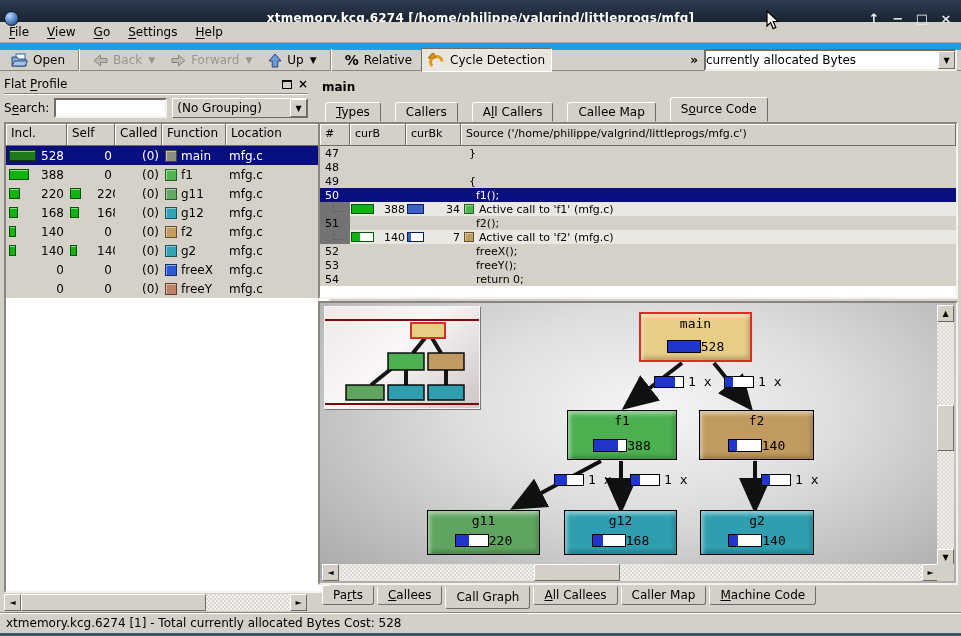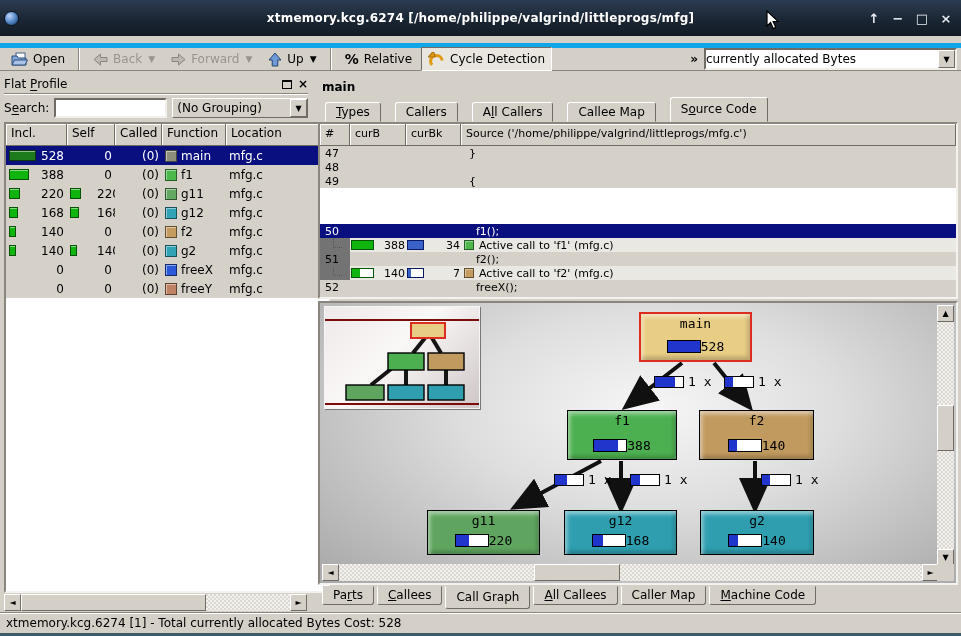--- a/index.html
+++ b/index.html
@@ -22,21 +22,21 @@
   #winbtns span { width:14px; text-align:center; font-weight:bold; font-size:13px; color:#e8ecf2; cursor:default; }
 
   
   #menubar { position:absolute; left:0; top:22px; width:961px; height:21px; display:flex; align-items:stretch;
     background:#d4d0c8; border-bottom:1px solid #aaa69e; }
   .menu-item { padding:0 9px; line-height:20px; }
   .menu-item u, .mn u { text-decoration:underline; text-underline-offset:2px; }
 
   
   #toolbar { position:absolute; left:0; top:43px; width:961px; height:28px; background:#d4d0c8;
-    border-top:5px solid #0ea5e9; border-bottom:1px solid #8a867e; display:flex; align-items:center; padding:0 4px; gap:2px; }
+    border-top:7px solid #0ea5e9; border-bottom:1px solid #8a867e; display:flex; align-items:center; padding:0 4px; gap:2px; }
   .tbtn { display:inline-flex; align-items:center; gap:5px; height:24px; padding:0 6px; border:1px solid transparent; }
   .tbtn.disabled { color:#9a958c; }
   .tbtn .dd { font-size:9px; margin-left:1px; }
   .tbtn.disabled .dd { color:#9a958c; }
   .tsep { width:2px; height:22px; margin:0 4px; border-left:1px solid #8a867e; border-right:1px solid #fff; }
   .tbtn.toggled { background:#e9e6df; border:1px solid; border-color:#706c64 #ffffff #ffffff #706c64; }
   #overflow { margin-left:auto; font-weight:bold; padding:0 4px; }
   #event-combo { width:253px; height:22px; background:#fff; border:2px solid; border-color:#706c64 #f2f0ea #f2f0ea #706c64;
     display:flex; align-items:center; }
   #event-combo .cval { flex:1; padding:0 0; white-space:nowrap; overflow:hidden; }
@@ -90,21 +90,21 @@
 
   
   #source-panel { position:absolute; left:318px; top:122px; width:640px; height:177px; background:#fff;
     border:2px solid; border-color:#8a867e #f4f2ee #f4f2ee #8a867e; overflow:hidden; font-size:11px; }
   .shead { display:grid; grid-template-columns:30px 56px 55px 1fr; height:22px; }
   .shead .hcell { background:#d4d0c8; border-right:1px solid #706c64; border-bottom:1px solid #706c64;
     box-shadow:inset 1px 1px 0 #fff; padding:3px 5px; white-space:nowrap; overflow:hidden; }
   .srow { display:grid; grid-template-columns:30px 56px 55px 1fr; height:14px; background:#d5d1c9; align-items:center; }
   .srow .c { height:100%; display:flex; align-items:center; padding:0 1px; overflow:hidden; }
   .srow .lnum { justify-content:flex-start; padding-left:5px; }
-  .srow.sel { background:#0a0f80; color:#fff;margin-top:36px; }
+  .srow.sel { background:#0a0f80; color:#fff; }
   .srow.call { background:#eae8e2; }
   .srow.call .lnum, .srow .lnum.white { background:#737373;text-align:right; }
   .treeglyph { width:9px; height:9px; border-left:1px dotted #555; border-bottom:1px dotted #555; margin-left:8px; margin-top:-3px; }
   .cbar { height:10px; flex:none; display:inline-flex; border:1px solid rgba(0,0,0,.5); background:#fff; }
   .cbar i { display:block; height:100%; }
   .srow .cval { margin-left:auto; }
   .callicon { width:10px; height:10px; flex:none; border:1px solid rgba(0,0,0,.5); margin:0 5px 0 2px;
     box-shadow:inset 1px 1px 0 rgba(255,255,255,.4); }
   .codetext { white-space:pre; }
 
@@ -146,20 +146,27 @@
     <div id="app-icon"></div>
     <div class="title">xtmemory.kcg.6274 [/home/philippe/valgrind/littleprogs/mfg]</div>
     <div id="winbtns">
       <span>↑</span>
       <span>−</span>
       <span>□</span>
       <span>×</span>
     </div>
   </div>
 
+  <div id="menubar">
+      <div class="menu-item"><u>F</u>ile</div>
+      <div class="menu-item"><u>V</u>iew</div>
+      <div class="menu-item"><u>G</u>o</div>
+      <div class="menu-item"><u>S</u>ettings</div>
+      <div class="menu-item"><u>H</u>elp</div>
+    </div>
 
   <div id="toolbar">
     <div class="tbtn">
       <svg width="17" height="15" viewBox="0 0 17 15">
         <rect x="5" y="1" width="9" height="9" fill="#fff" stroke="#44618c"></rect>
         <path d="M1,4 L6,4 L7.5,6 L15,6 L15,13 L1,13 z" fill="#7fa8d9" stroke="#2e4f7c"></path>
         <path d="M1,13 L3.5,8 L16.5,8 L14,13 z" fill="#a9c4e6" stroke="#2e4f7c"></path>
       </svg>
       <span>Open</span>
     </div>
@@ -451,20 +458,26 @@
             </span>
             <span class="cval">7</span>
           </div>
           <div class="c"><span class="callicon" style="background:#c49c60"></span>Active call to 'f2' (mfg.c)</div>
         </div>
         <div class="srow">
           <div class="c lnum">52</div>
           <div class="c"></div>
           <div class="c"></div>
           <div class="c codetext">    freeX();</div>
+        </div>
+        <div class="srow">
+          <div class="c lnum">53</div>
+          <div class="c"></div>
+          <div class="c"></div>
+          <div class="c codetext">    freeY();</div>
         </div>
         <div class="srow">
           <div class="c lnum">54</div>
           <div class="c"></div>
           <div class="c"></div>
           <div class="c codetext">    return 0;</div>
         </div>
       </div>
   </div>
 

